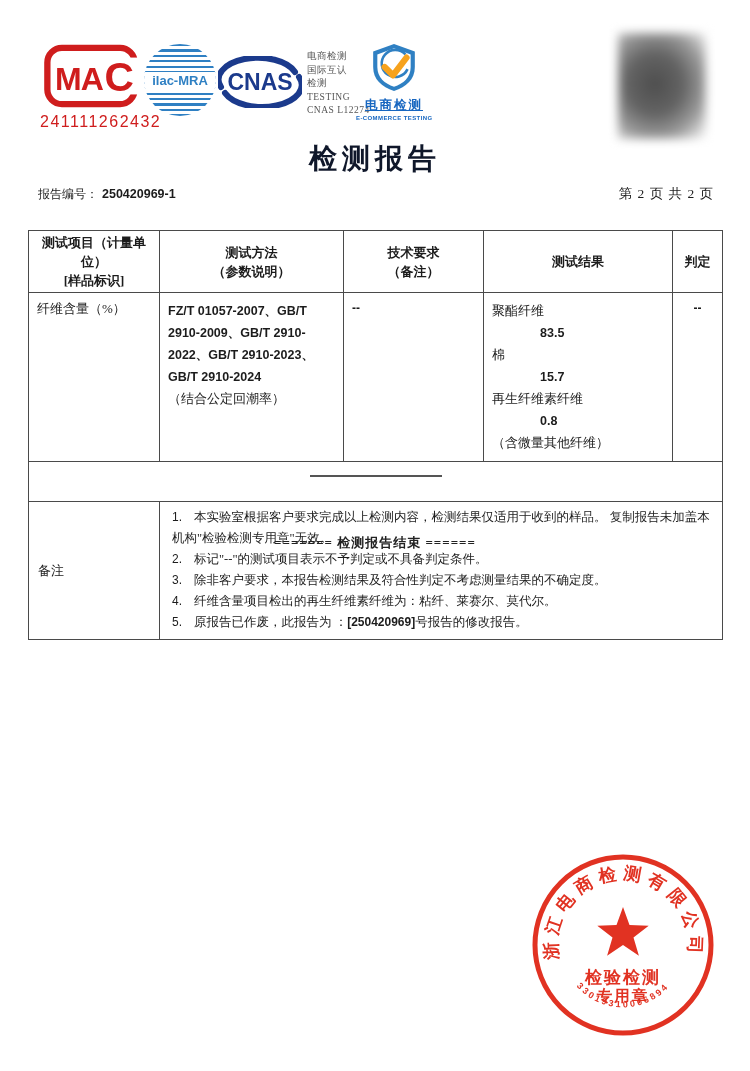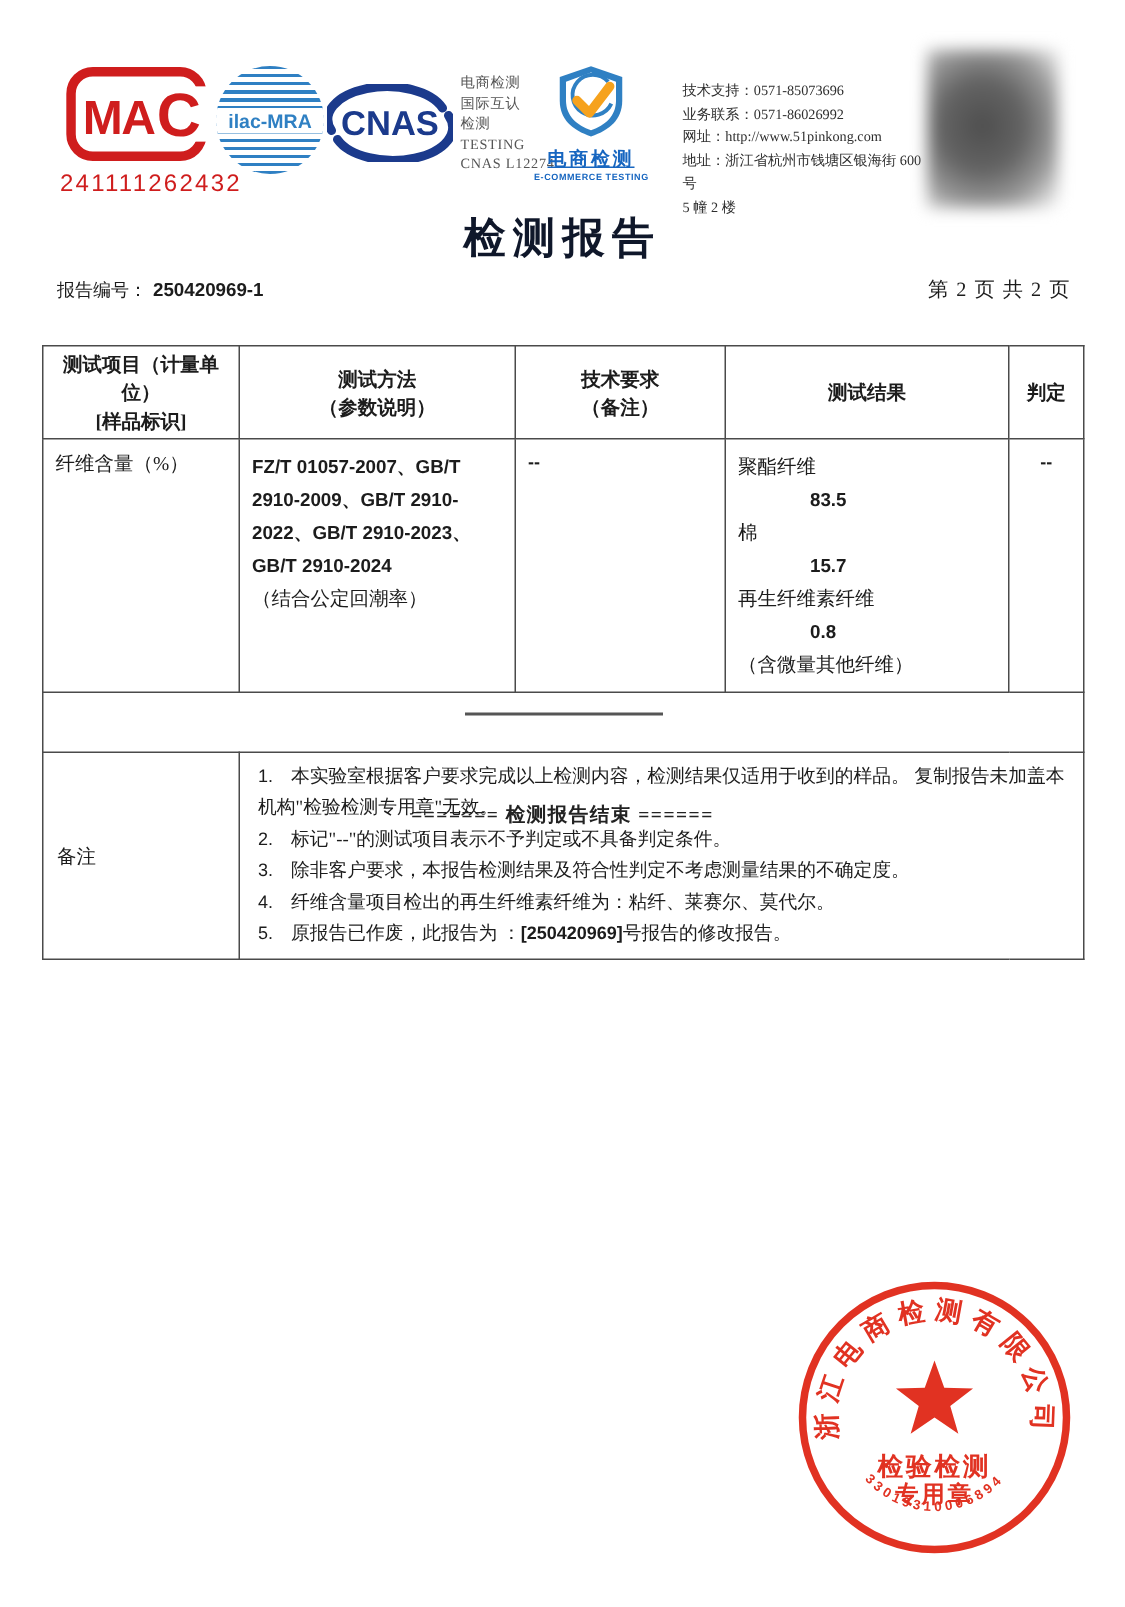--- a/index.html
+++ b/index.html
@@ -130,27 +130,20 @@
     <svg width="48" height="50" viewBox="0 0 46 48">
       <path d="M23 2 L43 9 V24 C43 36 35 43 23 47 C11 43 3 36 3 24 V9 Z" fill="#2f80c3"></path>
       <path d="M23 6 L39 12 V24 C39 34 32 40 23 43 C14 40 7 34 7 24 V12 Z" fill="#ffffff"></path>
       <path d="M34 12 A13 13 0 1 0 36 26" stroke="#2f80c3" stroke-width="2.5" fill="none"></path>
       <path d="M14 24 L22 32 L35 15" stroke="#f6a21d" stroke-width="6" fill="none" stroke-linecap="round" stroke-linejoin="round"></path>
     </svg>
     <div class="ecom-name">电商检测</div>
     <div class="ecom-sub">E-COMMERCE TESTING</div>
   </div>
 
-  <div class="contact-block">
-    <div>技术支持：0571-85073696</div>
-    <div>业务联系：0571-86026992</div>
-    <div>网址：http://www.51pinkong.com</div>
-    <div>地址：浙江省杭州市钱塘区银海街 600 号</div>
-    <div>5 幢 2 楼</div>
-  </div>
 
   <div class="qr-blur"></div>
 
   <div class="title">检测报告</div>
 
   <div class="meta-row">
     <div>
       <span class="report-no-label">报告编号：</span><span class="report-no-value">250420969-1</span>
     </div>
     <div class="page-info">第 2 页 共 2 页</div>

